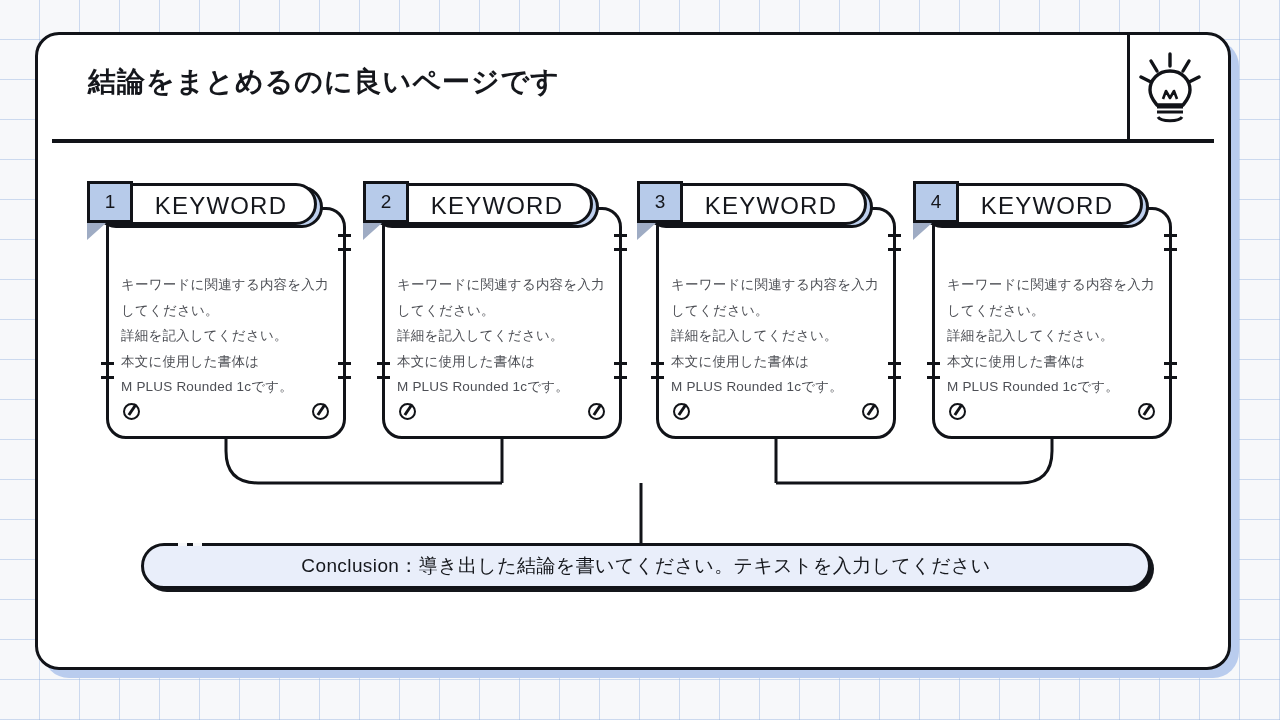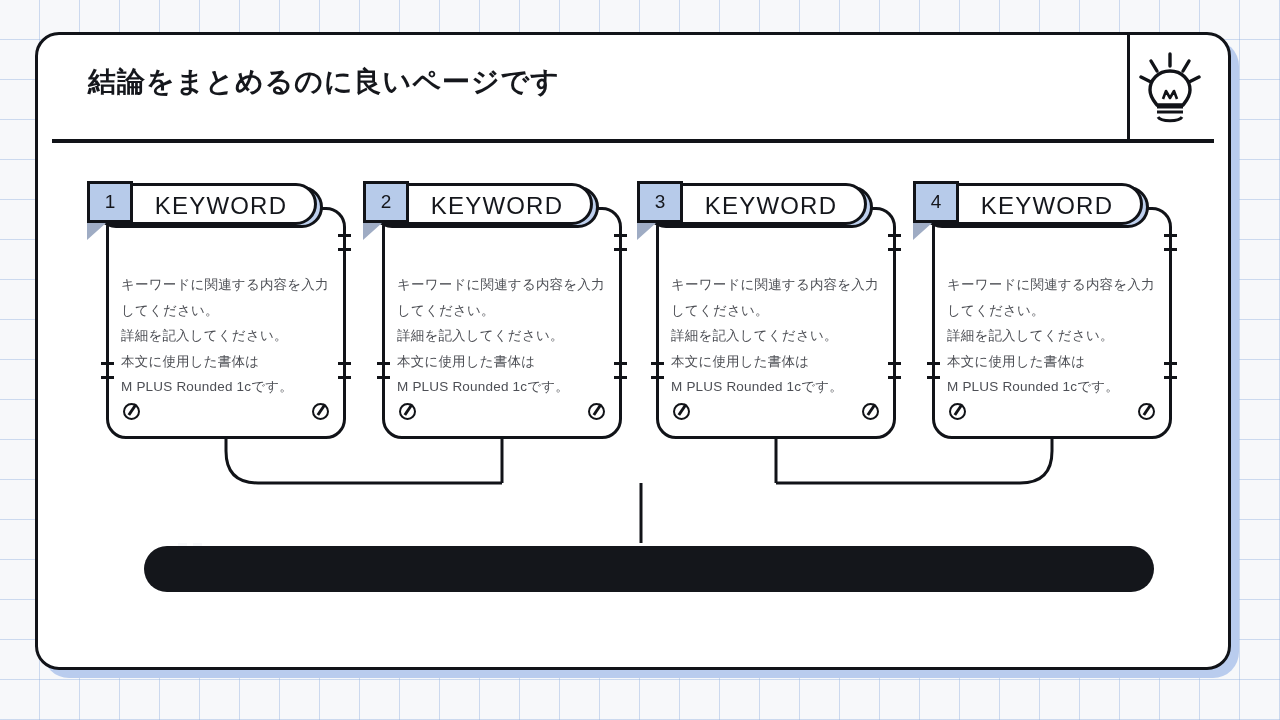--- a/index.html
+++ b/index.html
@@ -240,16 +240,17 @@
       <div class="badge-fold"></div>
       <div class="num-badge">4</div>
       <div class="keyword">KEYWORD</div>
     </div>
     <div class="card-body">キーワードに関連する内容を入力してください。<br>詳細を記入してください。<br>本文に使用した書体は<br>M PLUS Rounded 1cです。</div>
     <div class="hole left"></div>
     <div class="hole right"></div>
   </div>
 
   <div id="conclusion-shadow"></div>
+  <div id="conclusion">Conclusion：導き出した結論を書いてください。テキストを入力してください</div>
   <div id="conclusion-dash1"></div>
   <div id="conclusion-dash2"></div>
 
 </div>
 
 </body></html>

